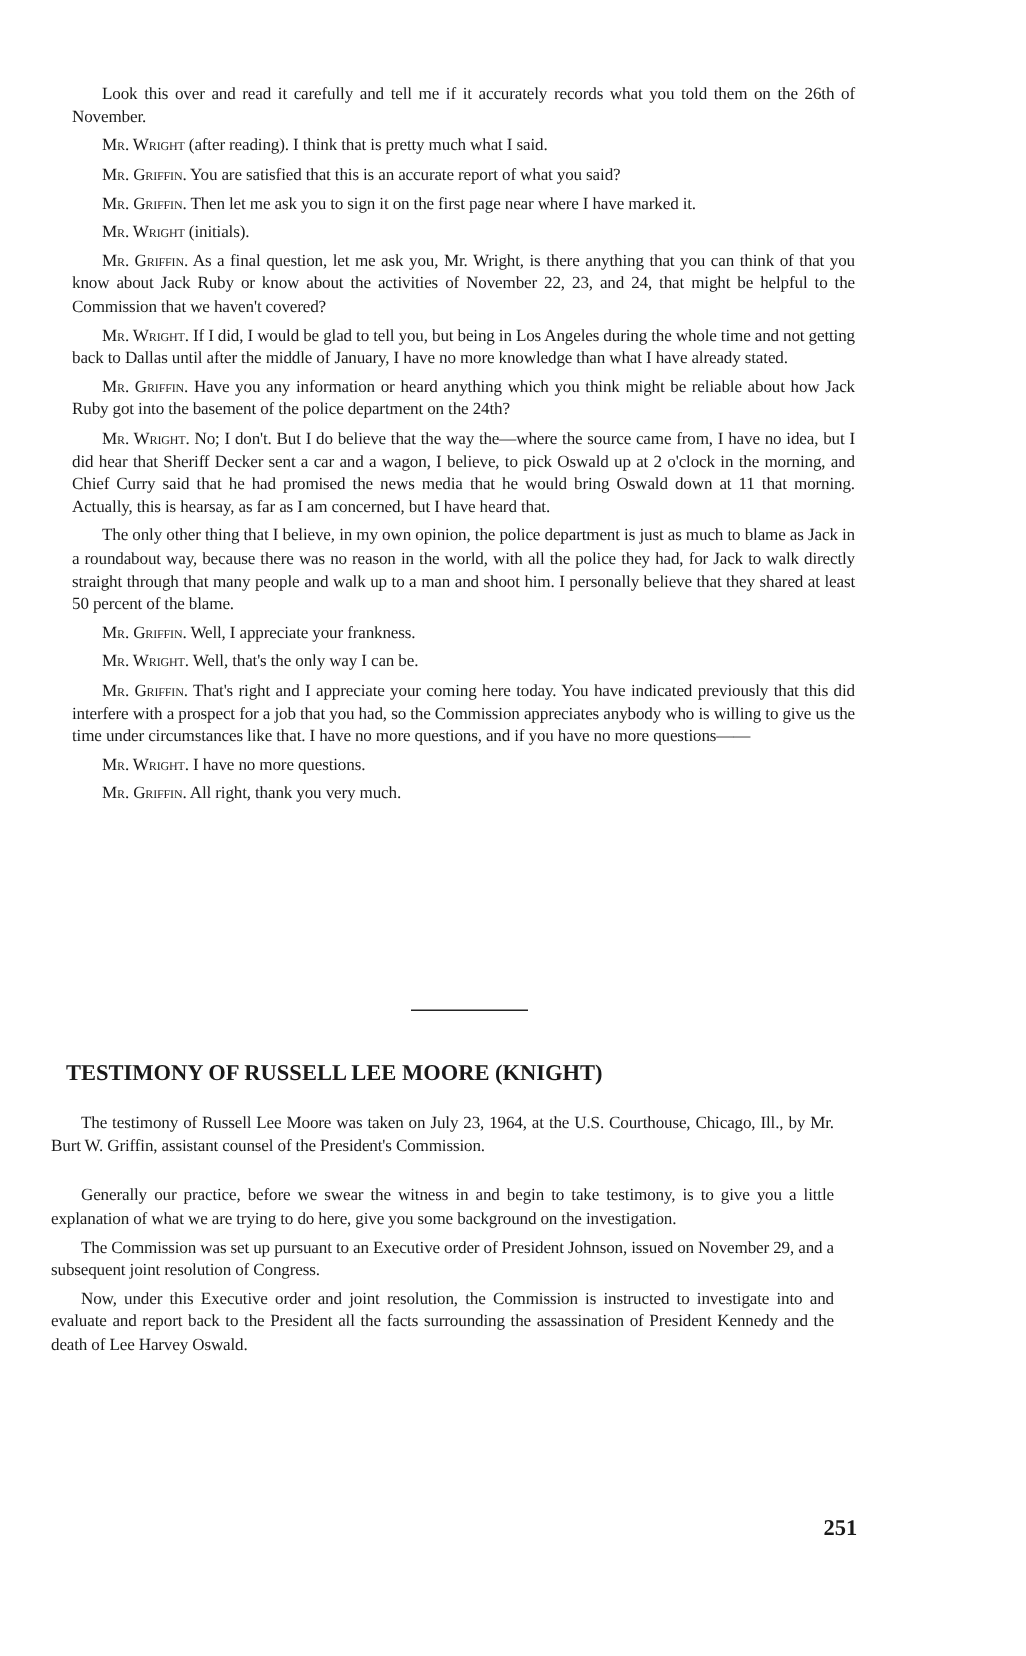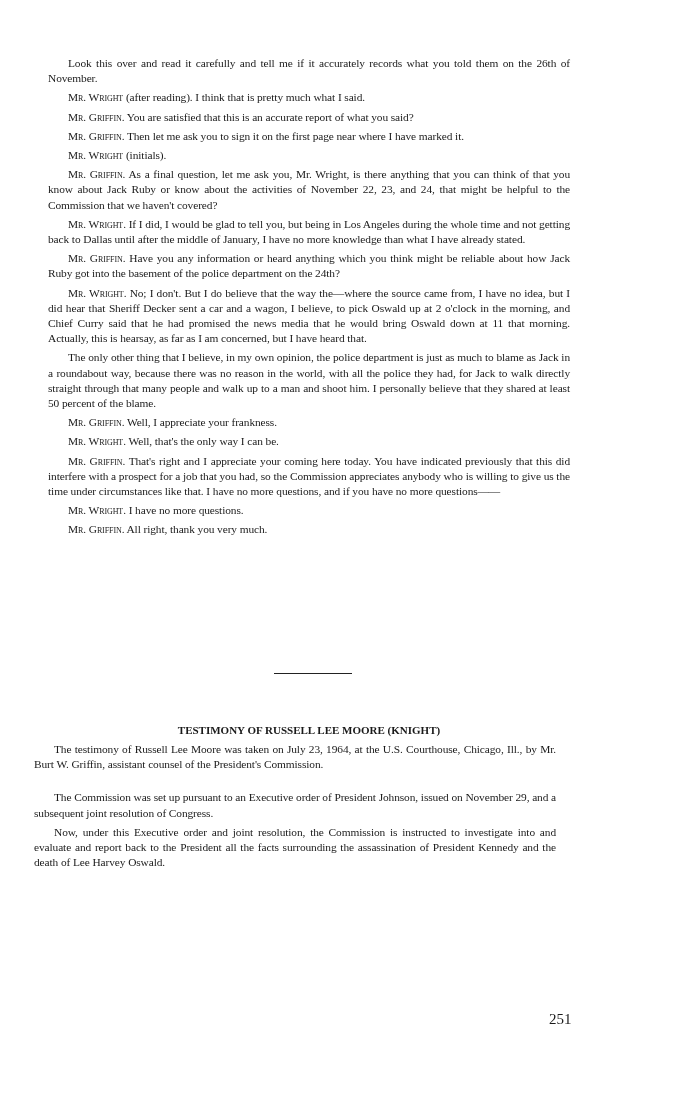--- a/index.html
+++ b/index.html
@@ -13,29 +13,29 @@
     font-size: 11.4px; line-height: 15.2px; text-align: justify;
     text-indent: 20px; margin: 4px; letter-spacing: -0.1px;
     font-family: "Liberation Serif", "DejaVu Serif", serif;
   }
   .sp { font-variant: small-caps; }
   .rule {
     position: absolute; left: 274px; top: 673px; width: 78px; height: 0;
     border-top: 1.6px solid #222;
   }
   .heading {
-    position: absolute; left: 44px; top: 724px; width: 530px;
-    text-align: center; font-weight: bold; font-size: 11px;
+    position: absolute; left: 44px; top: 708px; width: 530px;
+    font-weight: bold; font-size: 15px;
     font-family: "Liberation Serif", "DejaVu Serif", serif;
   }
   .section2 { position: absolute; left: 30px; top: 738px; width: 530px; }
   .gap { height: 10px; }
   .pagenum {
     position: absolute; left: 549px; top: 1011px;
-    font-weight: normal; font-size: 15px;
+    font-weight: bold; font-size: 15px;
     font-family: "Liberation Serif", "DejaVu Serif", serif;
   }
 </style>
 </head>
 <body>
 
 <div class="page">
   <p class="p"><span class="sp"></span><span>Look this over and read it carefully and tell me if it accurately records what you told them on the 26th of November.</span></p>
   <p class="p"><span class="sp">Mr. Wright</span><span> (after reading). I think that is pretty much what I said.</span></p>
   <p class="p"><span class="sp">Mr. Griffin.</span><span> You are satisfied that this is an accurate report of what you said?</span></p>
@@ -53,17 +53,18 @@
   <p class="p"><span class="sp">Mr. Griffin.</span><span> All right, thank you very much.</span></p>
 </div>
 
 <div class="rule"></div>
 
 <div class="heading">TESTIMONY OF RUSSELL LEE MOORE (KNIGHT)</div>
 
 <div class="section2">
   <p class="p">The testimony of Russell Lee Moore was taken on July 23, 1964, at the U.S. Courthouse, Chicago, Ill., by Mr. Burt W. Griffin, assistant counsel of the President's Commission.</p>
   <div class="gap"></div>
+  <p class="p"><span class="sp"></span><span>Generally our practice, before we swear the witness in and begin to take testimony, is to give you a little explanation of what we are trying to do here, give you some background on the investigation.</span></p>
   <p class="p"><span class="sp"></span><span>The Commission was set up pursuant to an Executive order of President Johnson, issued on November 29, and a subsequent joint resolution of Congress.</span></p>
   <p class="p"><span class="sp"></span><span>Now, under this Executive order and joint resolution, the Commission is instructed to investigate into and evaluate and report back to the President all the facts surrounding the assassination of President Kennedy and the death of Lee Harvey Oswald.</span></p>
 </div>
 
 <div class="pagenum">251</div>
 
 </body></html>

